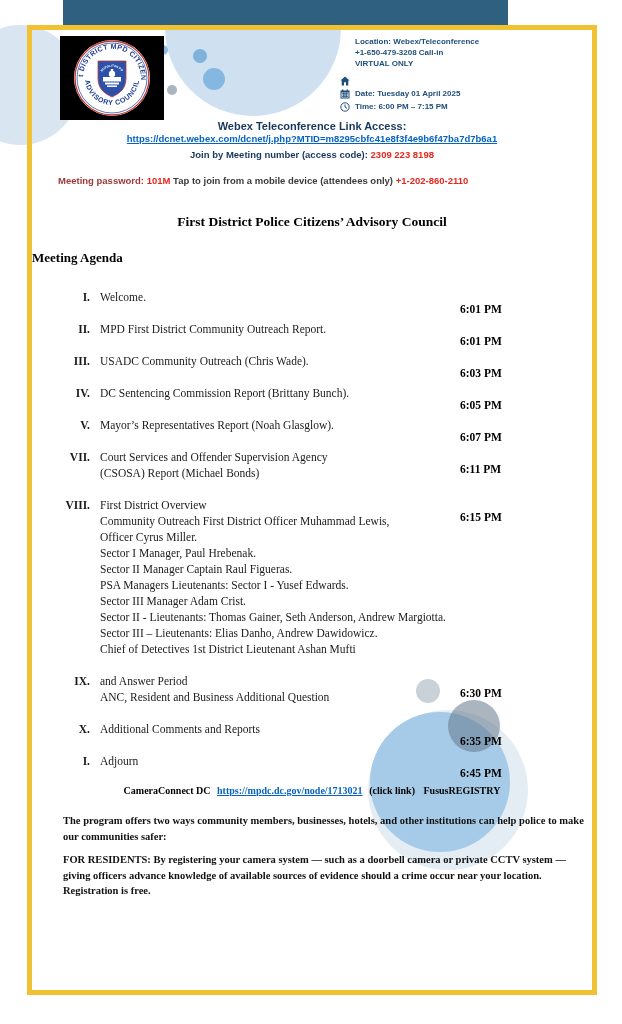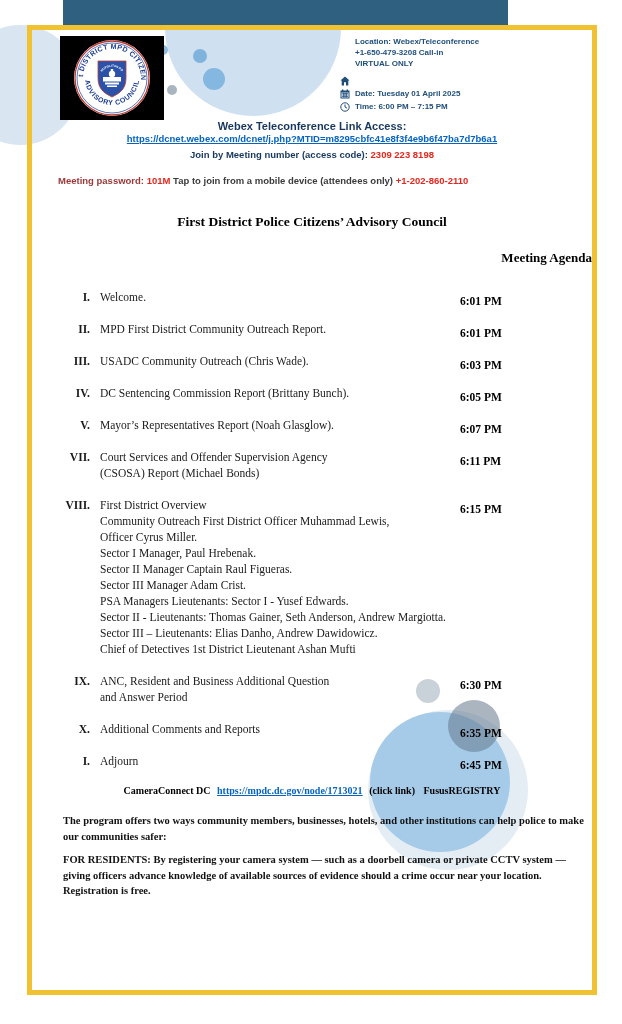--- a/index.html
+++ b/index.html
@@ -26,27 +26,27 @@
   .link{color:#0563C1;text-decoration:underline;cursor:pointer;}
   .link-line{font-size:9.5px;font-weight:bold;height:16px;}
   .join-line{font-size:9.5px;font-weight:bold;color:#17375E;height:16px;}
   .red{color:#E8261D;}
   .password-line{margin-left:26px;margin-top:10px;font-size:9.5px;font-weight:bold;color:#3B3B3B;height:13px;}
   .maroon{color:#9C3838;}
 
   .doc-title{font-family:"Liberation Serif",serif;font-size:13.5px;font-weight:bold;color:#000;
              text-align:center;margin-top:26px;height:17px;}
   .doc-subtitle{font-family:"Liberation Serif",serif;font-size:13px;font-weight:bold;color:#000;
-                text-align:right;margin-top:19px;height:16px;}
+                text-align:left;margin-top:19px;height:16px;}
 
   .agenda{margin-top:23px;font-family:"Liberation Serif",serif;font-size:11.5px;color:#1a1a1a;}
   .agenda-row{position:relative;display:flex;margin-bottom:16px;line-height:16px;}
   .agenda-num{width:58px;text-align:right;font-weight:bold;flex:none;}
   .agenda-text{padding-left:10px;flex:1;padding-right:71px;}
-  .agenda-time{position:absolute;left:428px;top:4px;font-weight:bold;white-space:nowrap;color:#000;}
+  .agenda-time{position:absolute;left:428px;top:12px;font-weight:bold;white-space:nowrap;color:#000;}
 
   .camera-line{margin-top:8px;text-align:center;font-family:"Liberation Serif",serif;
                font-size:10px;font-weight:bold;color:#000;height:14px;}
   .camera-line .link{margin:0 4px;}
   .camera-line .registry{margin-left:6px;}
 
   .footer-para{margin:14px 0 0 31px;width:528px;font-family:"Liberation Serif",serif;
                font-size:10.5px;font-weight:bold;color:#111;line-height:15.5px;}
   .footer-para.second{margin-top:8px;}
 
@@ -209,33 +209,33 @@
           <div class="agenda-time">6:11 PM</div>
         </div>
         <div class="agenda-row">
           <div class="agenda-num">VIII.</div>
           <div class="agenda-text">
             <div>First District Overview</div>
             <div>Community Outreach First District Officer Muhammad Lewis,</div>
             <div>Officer Cyrus Miller.</div>
             <div>Sector I Manager, Paul Hrebenak.</div>
             <div>Sector II Manager Captain Raul Figueras.</div>
+            <div>PSA Managers Lieutenants: Sector I - Yusef Edwards.</div>
             <div>Sector III Manager Adam Crist.</div>
-            <div>PSA Managers Lieutenants: Sector I - Yusef Edwards.</div>
             <div>Sector II - Lieutenants: Thomas Gainer, Seth Anderson, Andrew Margiotta.</div>
             <div>Sector III – Lieutenants: Elias Danho, Andrew Dawidowicz.</div>
             <div>Chief of Detectives 1st District Lieutenant Ashan Mufti</div>
           </div>
           <div class="agenda-time">6:15 PM</div>
         </div>
         <div class="agenda-row">
           <div class="agenda-num">IX.</div>
           <div class="agenda-text">
+            <div>and Answer Period</div>
             <div>ANC, Resident and Business Additional Question</div>
-            <div>and Answer Period</div>
           </div>
           <div class="agenda-time">6:30 PM</div>
         </div>
         <div class="agenda-row">
           <div class="agenda-num">X.</div>
           <div class="agenda-text">
             <div>Additional Comments and Reports</div>
           </div>
           <div class="agenda-time">6:35 PM</div>
         </div>

